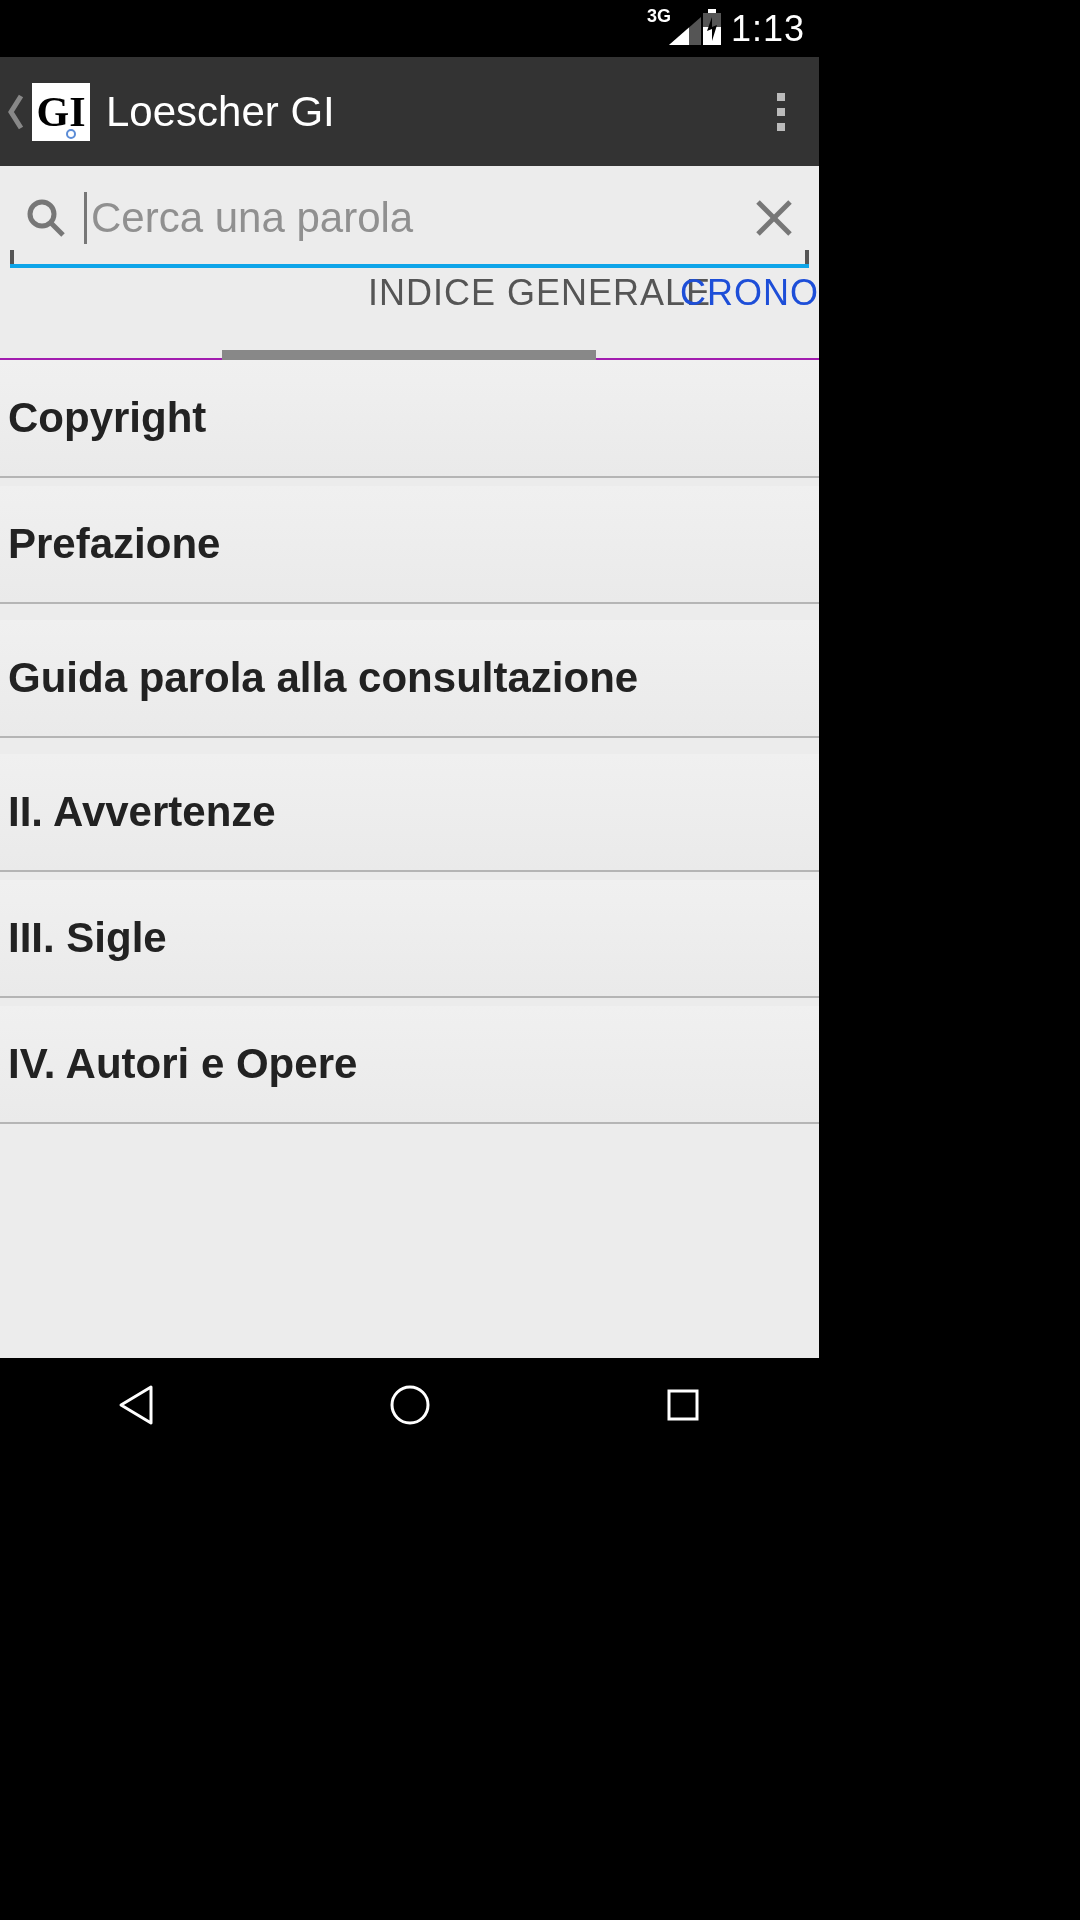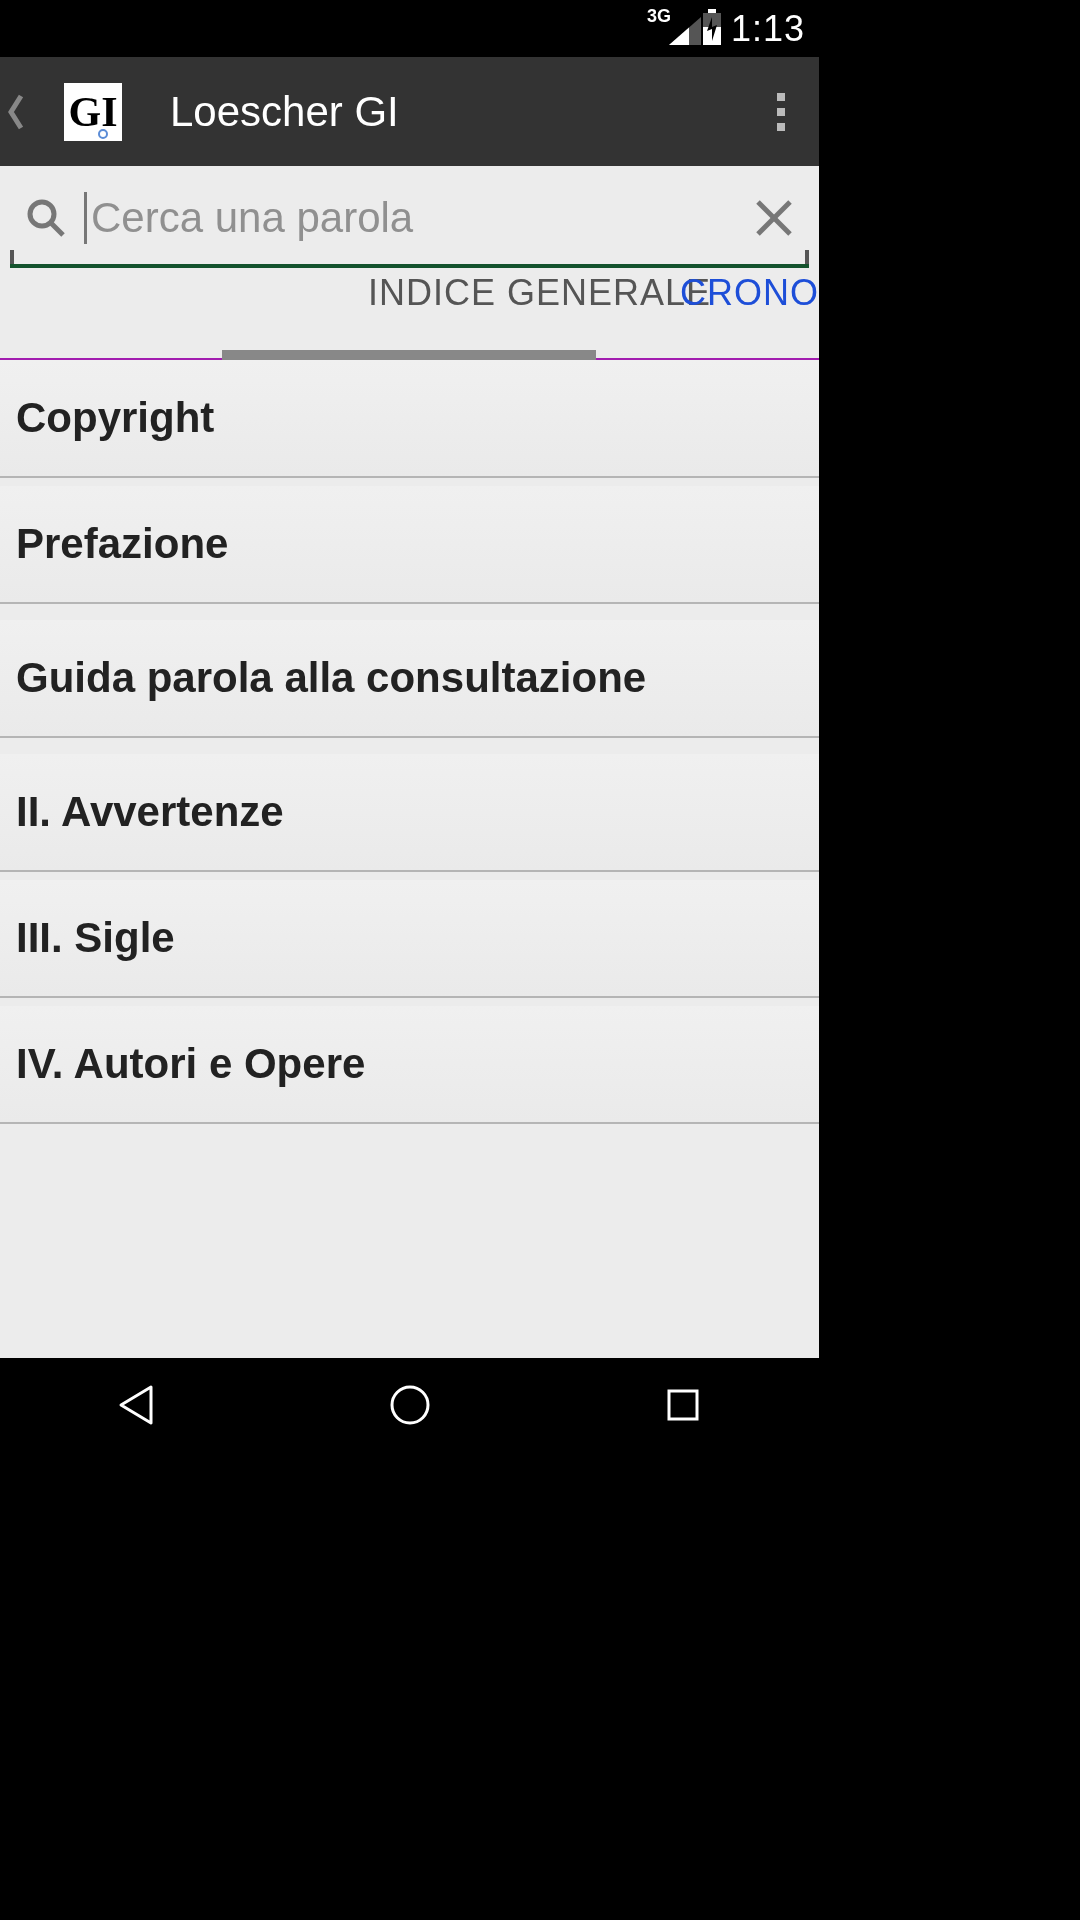--- a/index.html
+++ b/index.html
@@ -18,21 +18,20 @@
   .statusbar .sig svg { width:32px; height:28px; }
   .statusbar .batt svg { width:22px; height:36px; }
   .statusbar .time { color:#fff; font-size:36px; font-weight:400; letter-spacing:1px; margin-left:8px; }
 
   .actionbar {
     height: 109px;
     background: #333333;
     display: flex;
     align-items: center;
     padding: 0 18px 0 0;
-    gap: 32px;
   }
   .actionbar .back { width: 32px; height:109px; display:flex; align-items:center; justify-content:center; }
   .actionbar .back svg { width:22px; height:40px; }
   .actionbar .appicon {
     width:58px; height:58px; background:#fff; display:flex; align-items:center; justify-content:center;
     margin-right:16px; position:relative;
   }
   .actionbar .appicon .gi { font-family:"Times New Roman",serif; font-weight:bold; font-size:42px; color:#000; line-height:1; }
   .actionbar .appicon .dot { position:absolute; bottom:2px; right:14px; width:10px; height:10px; border-radius:50%; border:2px solid #5b8cd6; }
   .actionbar .title { color:#fff; font-size:42px; font-weight:400; flex:1; }
@@ -41,21 +40,21 @@
 
   .content {
     background:#ececec;
     height: calc(1456px - 57px - 109px - 98px);
     overflow:hidden;
   }
 
   .searchwrap { padding:6px 10px 0 10px; }
   .searchbox {
     height:96px; position:relative; display:flex; align-items:center;
-    border-bottom:4px solid #14532d;
+    border-bottom:4px solid #0ea5e9;
   }
   .searchbox::before, .searchbox::after {
     content:""; position:absolute; bottom:0; width:4px; height:14px; background:#555;
   }
   .searchbox::before{ left:0; } .searchbox::after{ right:0; }
   .searchbox .sicon { width:72px; display:flex; align-items:center; justify-content:center; }
   .searchbox .sicon svg { width:42px; height:42px; }
   .searchbox .cursor { width:3px; height:52px; background:#777; margin-left:2px; }
   .searchbox .placeholder { color:#909090; font-size:42px; margin-left:4px; flex:1; }
   .searchbox .clear { width:70px; display:flex; align-items:center; justify-content:center; }
@@ -67,21 +66,21 @@
   }
   .tabs .tab { font-size:36px; color:#1d4ed8; letter-spacing:1px; padding:0 0 18px 0; }
   .tabs .tab.active { color:#555; font-weight:500; }
   .tabs .tab.center { flex:0 0 auto; margin:0 auto; position:relative; left:0; text-align:center; }
   .tabs .spacer-left { width:260px; }
   .tabs .tab.right { position:absolute; right:-0px; padding-right:0; }
   .tabs .indicator { position:absolute; bottom:-2px; left:222px; width:374px; height:10px; background:#888; }
 
   .list { }
   .list .item {
-    height:118px; display:flex; align-items:center; padding-left:16px;
+    height:118px; display:flex; align-items:center; padding-left:8px;
     border-bottom:2px solid #b5b5b5;
     background:linear-gradient(#f0f0f0,#eaeaea);
     font-size:42px; font-weight:700; color:#222;
   }
   .list .gap { height:8px; }
 
   .navbar {
     height:98px; background:#000; display:flex; align-items:center; justify-content:space-around;
   }
   .navbar svg { width:52px; height:52px; }

